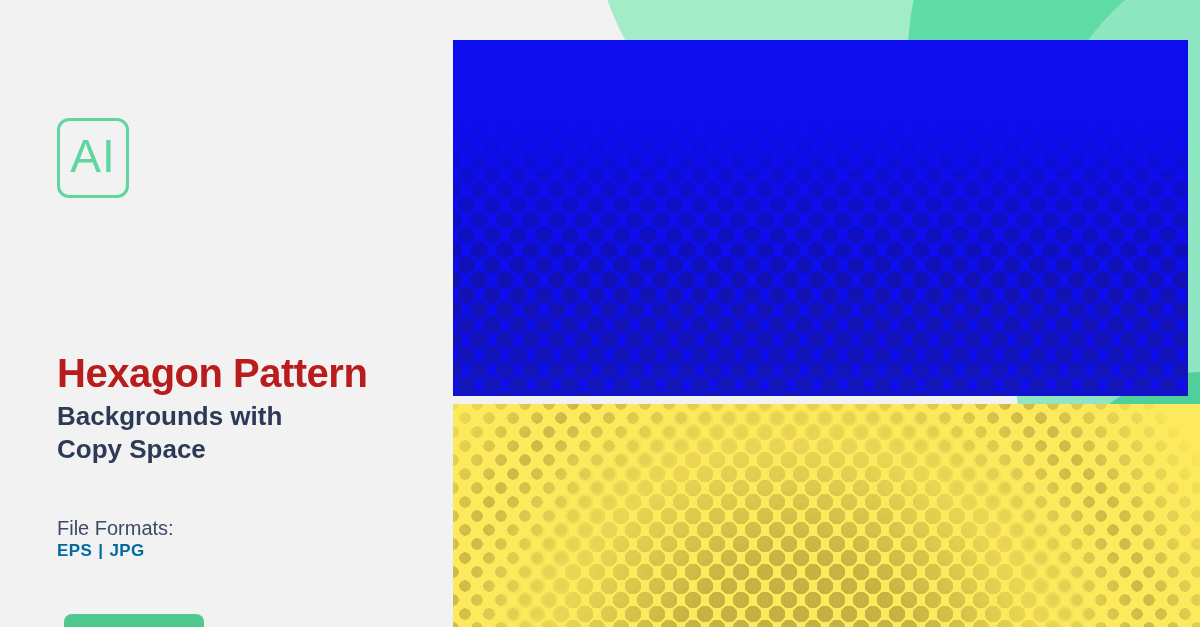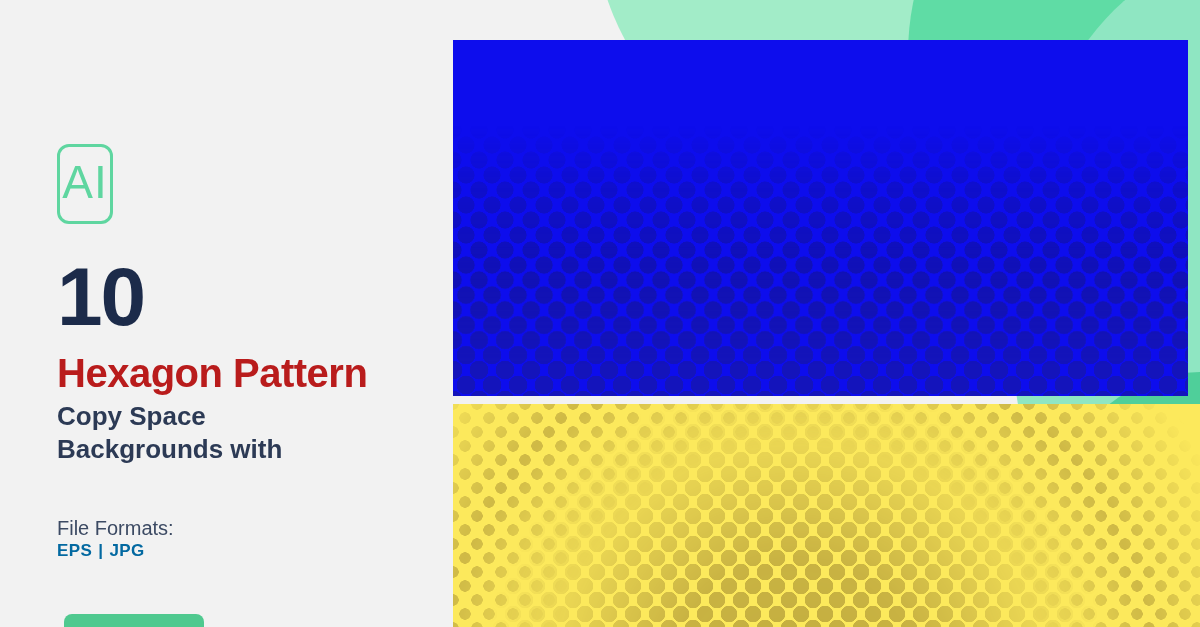--- a/index.html
+++ b/index.html
@@ -74,22 +74,22 @@
     top: 0;
     width: 440px;
     height: 627px;
     background: #f2f2f2;
     z-index: 5;
   }
 
   .ai-badge {
     position: absolute;
     left: 57px;
-    top: 144px;
-    width: 56px;
+    top: 118px;
+    width: 72px;
     height: 80px;
     border: 3px solid #5fd6a0;
     border-radius: 12px;
     display: flex;
     align-items: center;
     justify-content: center;
     box-sizing: border-box;
   }
   .ai-badge span {
     font-family: "Liberation Sans", sans-serif;
@@ -253,27 +253,26 @@
     <div class="hex-field hex-yellow-2"></div>
     <div class="hex-field hex-yellow"></div>
   </div>
 
   <div class="left-col">
 
     <div class="ai-badge">
       <span>AI</span>
     </div>
 
-    <div class="count">10</div>
 
     <div class="headline">Hexagon Pattern</div>
 
     <div class="subhead">
+      <div>Backgrounds with</div>
       <div>Copy Space</div>
-      <div>Backgrounds with</div>
     </div>
 
     <div class="formats-label">File Formats:</div>
     <div class="formats-value">
       <span>EPS</span><span class="sep">|</span><span>JPG</span>
     </div>
 
   </div>
 
   <div class="cta"></div>

